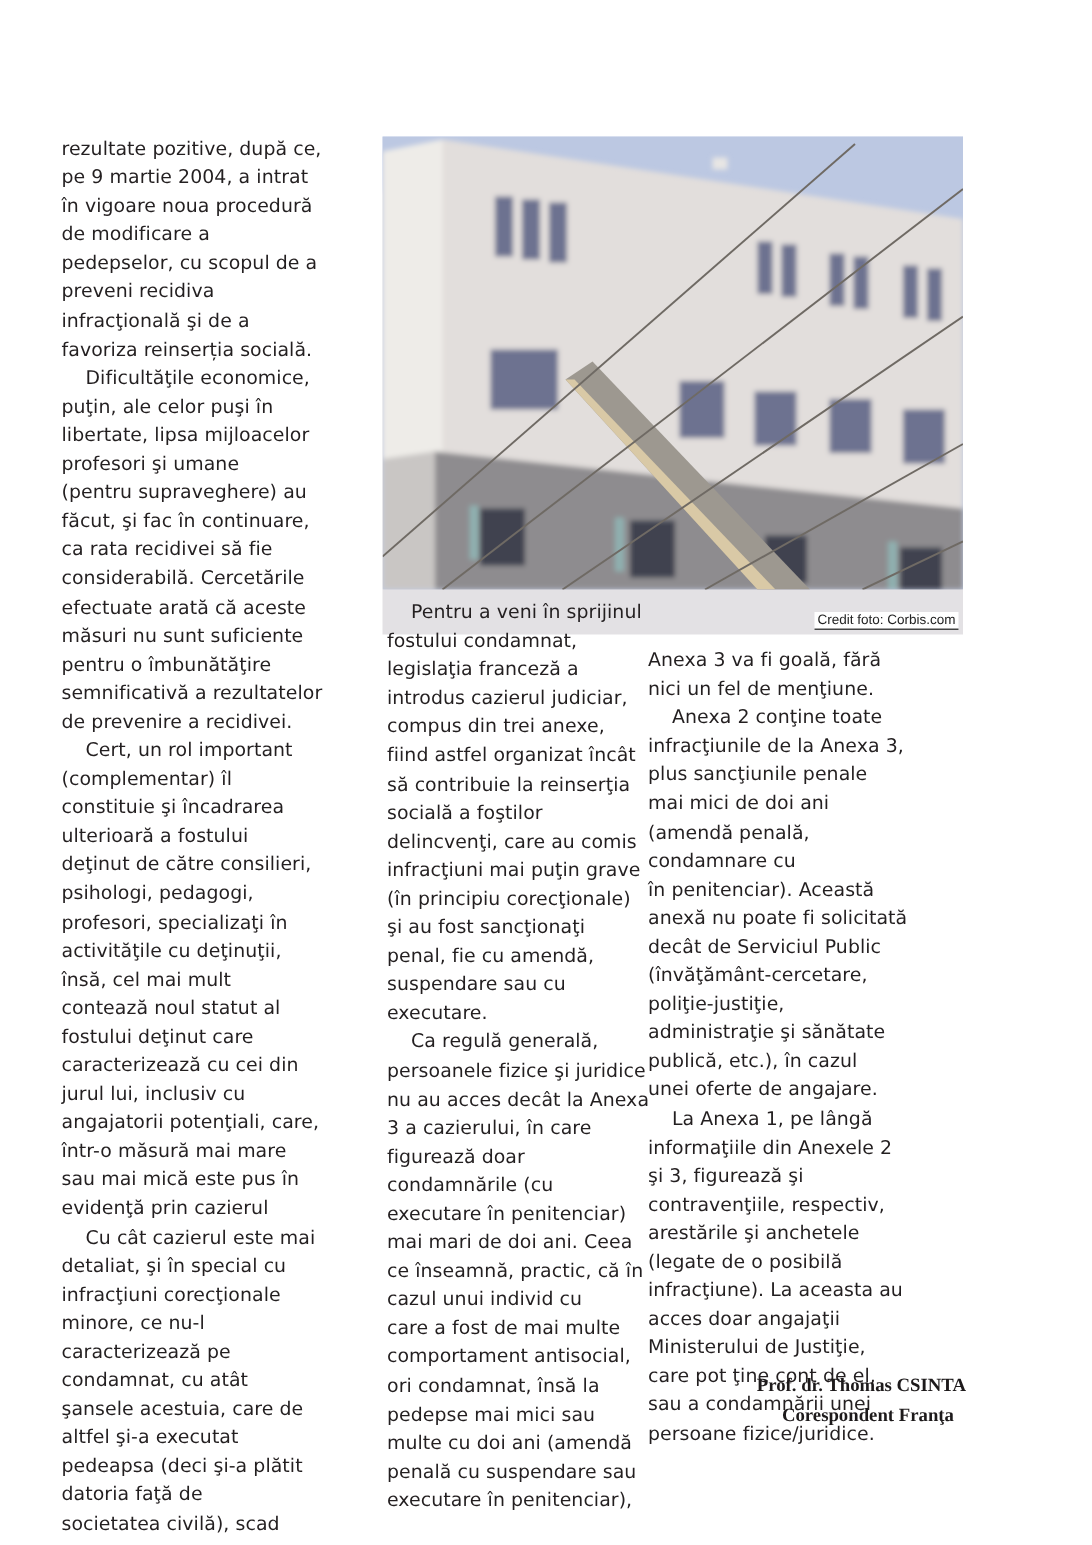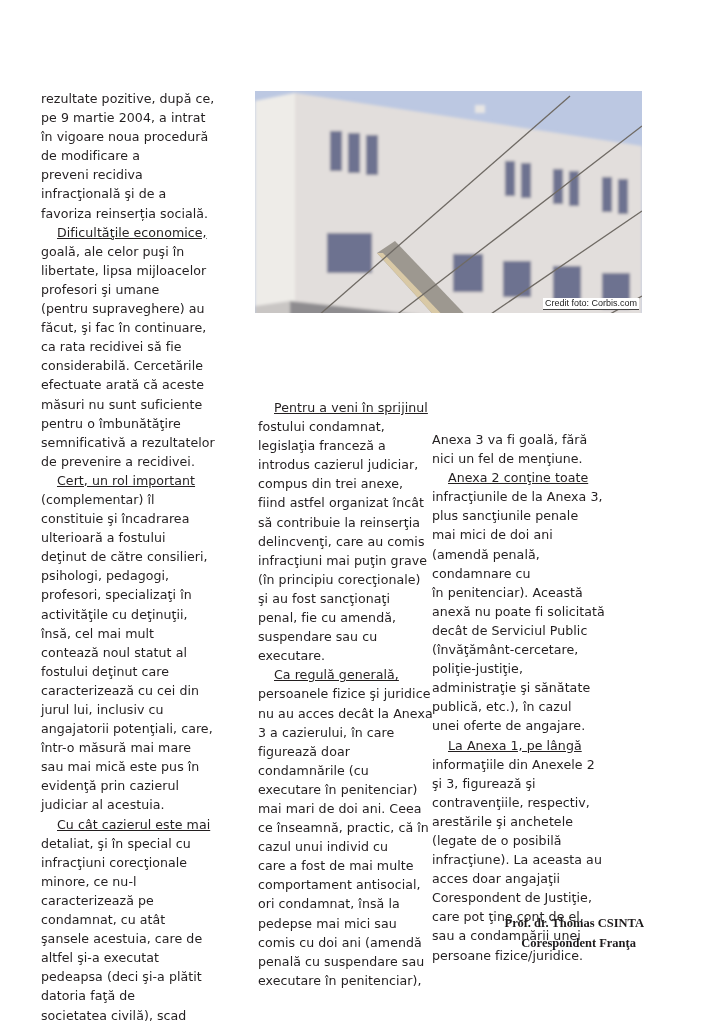--- a/index.html
+++ b/index.html
@@ -1,46 +1,47 @@
 <!DOCTYPE html>
 <html><head>
   <meta charset="utf-8">
   <style>
     html, body { margin: 0; padding: 0; background: #ffffff; }
     body { width: 728px; height: 1030px; position: relative; overflow: hidden;
            font-family: "DejaVu Sans", sans-serif; color: #231f20; }
     .col { position: absolute; font-size: 12.6px; line-height: 19.1px; letter-spacing: 0.05px; }
     .col .line { white-space: nowrap; display: block; }
-    .col .indent { padding-left: 16px; text-decoration: underline; }
+    .col .indent { padding-left: 16px; }
     #col1 { left: 41px; top: 89px; width: 215px; }
     #col2 { left: 258px; top: 398px; width: 170px; }
     #col3 { left: 432px; top: 398px; width: 215px; margin-top: 32px; }
-    .photo { position: absolute; left: 255px; top: 91px; width: 387px; height: 222px; overflow: hidden;
+    .photo { position: absolute; left: 255px; top: 91px; width: 387px; height: 332px; overflow: hidden;
              background: linear-gradient(180deg, #b8c6e3 0%, #cdd5e6 10%, #e3e1e4 12%); }
     .photo svg { display: block; }
     .credit { position: absolute; right: 3px; bottom: 3px; background: #ffffff; color: #222;
               font-family: "Liberation Sans", sans-serif; font-size: 9px; line-height: 11px; padding: 0 2px;
               border-bottom: 1px solid #444; }
     .signature { position: absolute; left: 470px; top: 913px; width: 174px; text-align: right;
                  font-family: Liberation Serif, serif; font-weight: bold; font-size: 12.5px; line-height: 20px; color: #1d1a1b; }
     .signature .l2 { padding-right: 8px; }
   </style>
 </head>
 <body>
 
 <div id="col1" class="col">
     <span class="line">rezultate pozitive, după ce,</span>
     <span class="line">pe 9 martie 2004, a intrat</span>
     <span class="line">în vigoare noua procedură</span>
     <span class="line">de modificare a</span>
+    <span class="line">pedepselor, cu scopul de a</span>
     <span class="line">preveni recidiva</span>
     <span class="line">infracţională şi de a</span>
     <span class="line">favoriza reinserția socială.</span>
     <span class="line indent">Dificultăţile economice,</span>
-    <span class="line">goală, ale celor puşi în</span>
+    <span class="line">puţin, ale celor puşi în</span>
     <span class="line">libertate, lipsa mijloacelor</span>
     <span class="line">profesori şi umane</span>
     <span class="line">(pentru supraveghere) au</span>
     <span class="line">făcut, şi fac în continuare,</span>
     <span class="line">ca rata recidivei să fie</span>
     <span class="line">considerabilă. Cercetările</span>
     <span class="line">efectuate arată că aceste</span>
     <span class="line">măsuri nu sunt suficiente</span>
     <span class="line">pentru o îmbunătăţire</span>
     <span class="line">semnificativă a rezultatelor</span>
@@ -55,21 +56,20 @@
     <span class="line">activităţile cu deţinuţii,</span>
     <span class="line">însă, cel mai mult</span>
     <span class="line">contează noul statut al</span>
     <span class="line">fostului deţinut care</span>
     <span class="line">caracterizează cu cei din</span>
     <span class="line">jurul lui, inclusiv cu</span>
     <span class="line">angajatorii potenţiali, care,</span>
     <span class="line">într-o măsură mai mare</span>
     <span class="line">sau mai mică este pus în</span>
     <span class="line">evidenţă prin cazierul</span>
-    <span class="line">judiciar al acestuia.</span>
     <span class="line indent">Cu cât cazierul este mai</span>
     <span class="line">detaliat, şi în special cu</span>
     <span class="line">infracţiuni corecţionale</span>
     <span class="line">minore, ce nu-l</span>
     <span class="line">caracterizează pe</span>
     <span class="line">condamnat, cu atât</span>
     <span class="line">şansele acestuia, care de</span>
     <span class="line">altfel şi-a executat</span>
     <span class="line">pedeapsa (deci şi-a plătit</span>
     <span class="line">datoria faţă de</span>
@@ -138,20 +138,21 @@
 </div>
 
 <div id="col2" class="col">
     <span class="line indent">Pentru a veni în sprijinul</span>
     <span class="line">fostului condamnat,</span>
     <span class="line">legislaţia franceză a</span>
     <span class="line">introdus cazierul judiciar,</span>
     <span class="line">compus din trei anexe,</span>
     <span class="line">fiind astfel organizat încât</span>
     <span class="line">să contribuie la reinserţia</span>
+    <span class="line">socială a foştilor</span>
     <span class="line">delincvenţi, care au comis</span>
     <span class="line">infracţiuni mai puţin grave</span>
     <span class="line">(în principiu corecţionale)</span>
     <span class="line">şi au fost sancţionaţi</span>
     <span class="line">penal, fie cu amendă,</span>
     <span class="line">suspendare sau cu</span>
     <span class="line">executare.</span>
     <span class="line indent">Ca regulă generală,</span>
     <span class="line">persoanele fizice şi juridice</span>
     <span class="line">nu au acces decât la Anexa</span>
@@ -159,21 +160,21 @@
     <span class="line">figurează doar</span>
     <span class="line">condamnările (cu</span>
     <span class="line">executare în penitenciar)</span>
     <span class="line">mai mari de doi ani. Ceea</span>
     <span class="line">ce înseamnă, practic, că în</span>
     <span class="line">cazul unui individ cu</span>
     <span class="line">care a fost de mai multe</span>
     <span class="line">comportament antisocial,</span>
     <span class="line">ori condamnat, însă la</span>
     <span class="line">pedepse mai mici sau</span>
-    <span class="line">comis cu doi ani (amendă</span>
+    <span class="line">multe cu doi ani (amendă</span>
     <span class="line">penală cu suspendare sau</span>
     <span class="line">executare în penitenciar),</span>
   </div>
 <div id="col3" class="col">
     <span class="line">Anexa 3 va fi goală, fără</span>
     <span class="line">nici un fel de menţiune.</span>
     <span class="line indent">Anexa 2 conţine toate</span>
     <span class="line">infracţiunile de la Anexa 3,</span>
     <span class="line">plus sancţiunile penale</span>
     <span class="line">mai mici de doi ani</span>
@@ -188,21 +189,21 @@
     <span class="line">publică, etc.), în cazul</span>
     <span class="line">unei oferte de angajare.</span>
     <span class="line indent">La Anexa 1, pe lângă</span>
     <span class="line">informaţiile din Anexele 2</span>
     <span class="line">şi 3, figurează şi</span>
     <span class="line">contravenţiile, respectiv,</span>
     <span class="line">arestările şi anchetele</span>
     <span class="line">(legate de o posibilă</span>
     <span class="line">infracţiune). La aceasta au</span>
     <span class="line">acces doar angajaţii</span>
-    <span class="line">Corespondent de Justiţie,</span>
+    <span class="line">Ministerului de Justiţie,</span>
     <span class="line">care pot ţine cont de el,</span>
     <span class="line">sau a condamnării unei</span>
     <span class="line">persoane fizice/juridice.</span>
   </div>
 
 <div class="signature">
   <div>Prof. dr. Thomas CSINTA</div>
   <div class="l2">Corespondent Franţa</div>
 </div>
 

